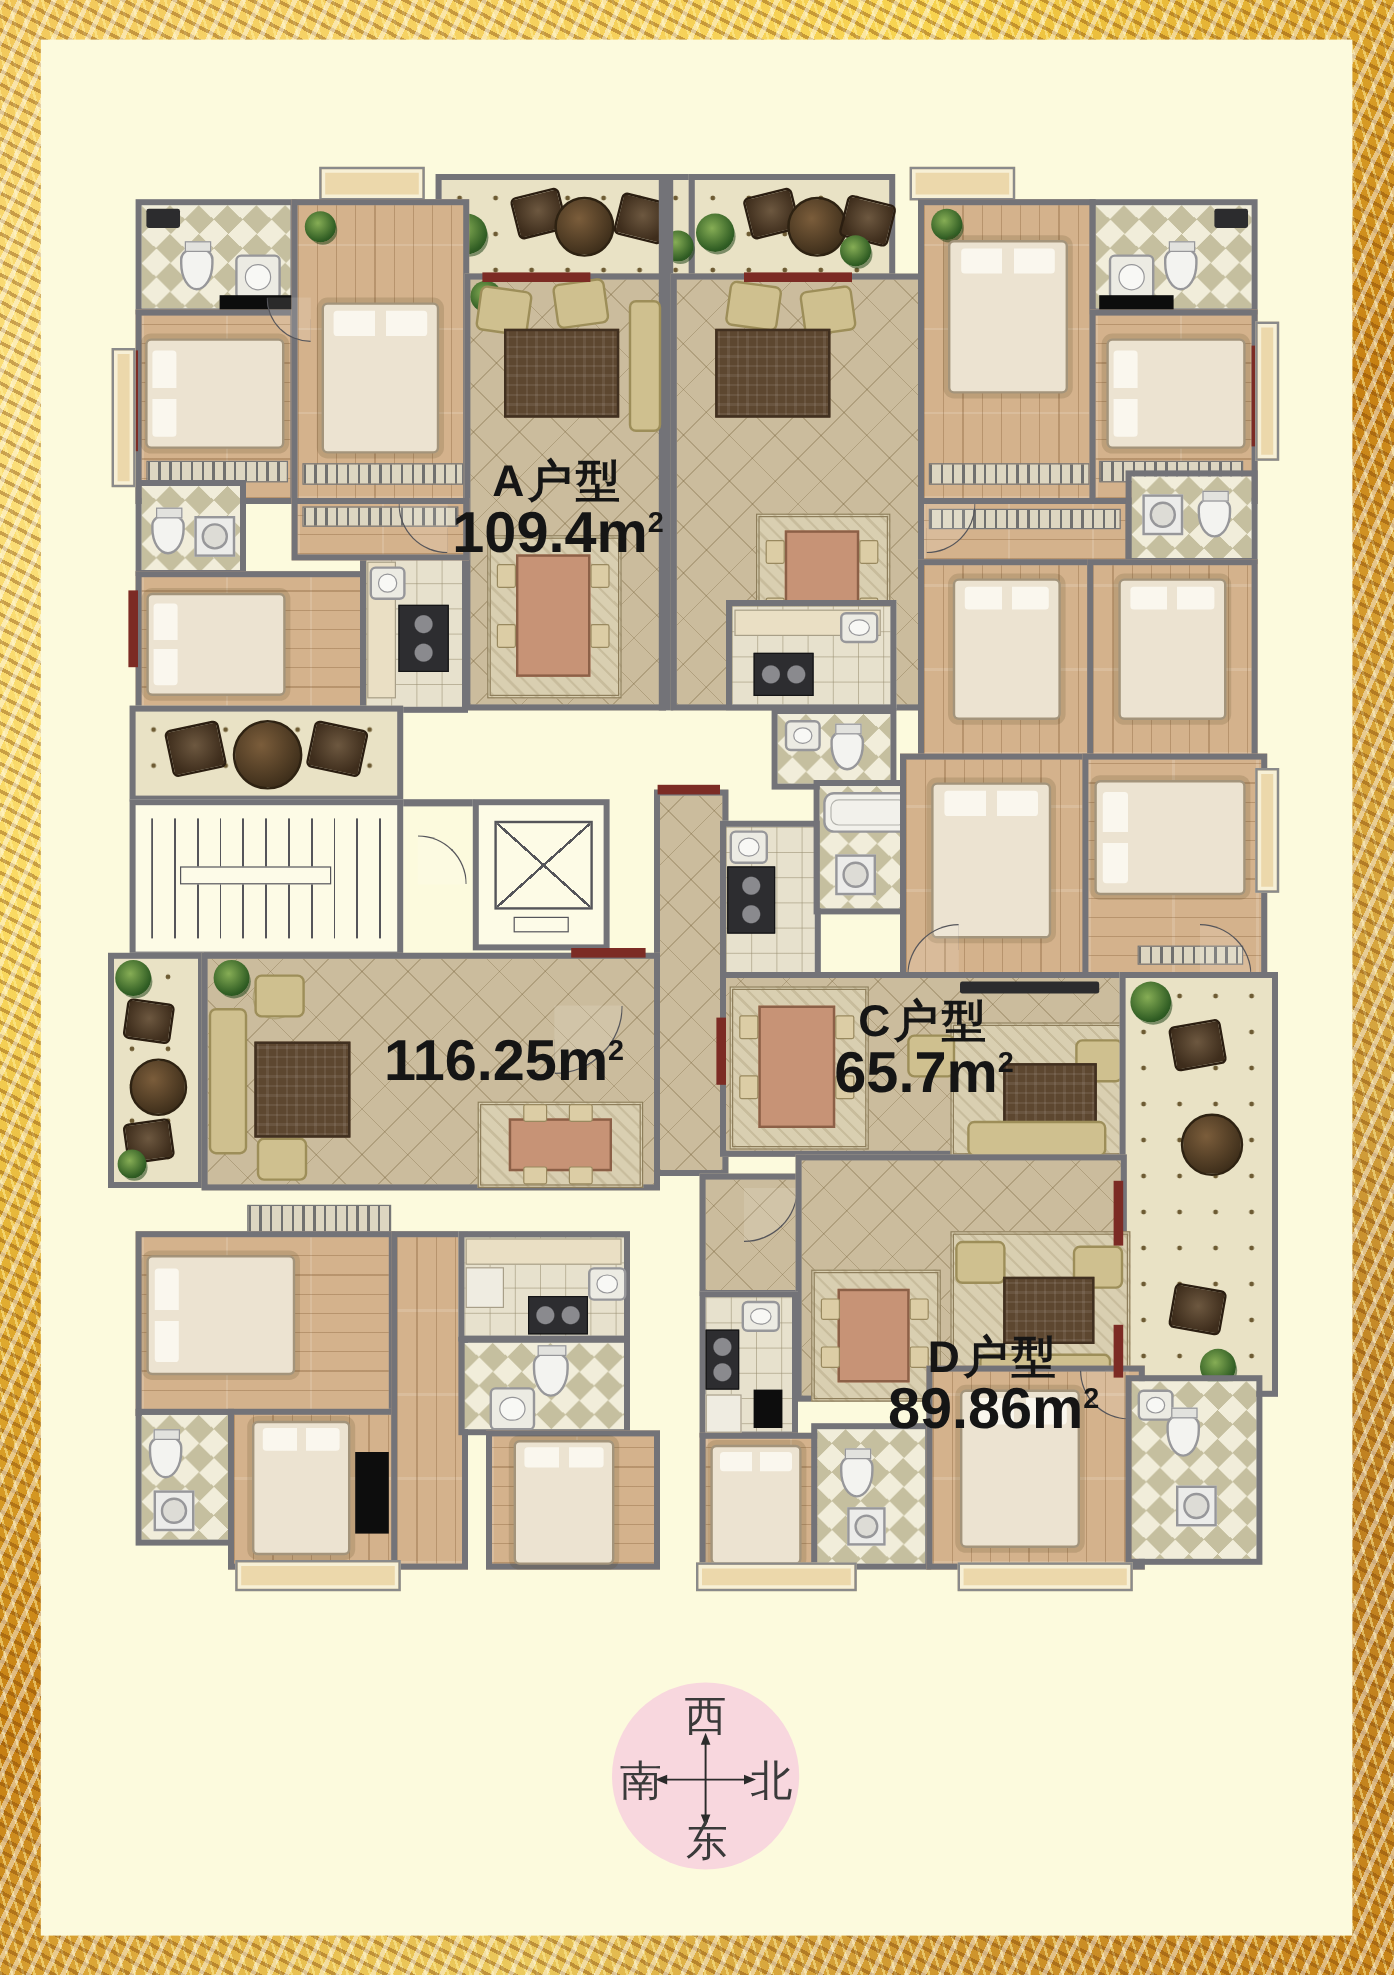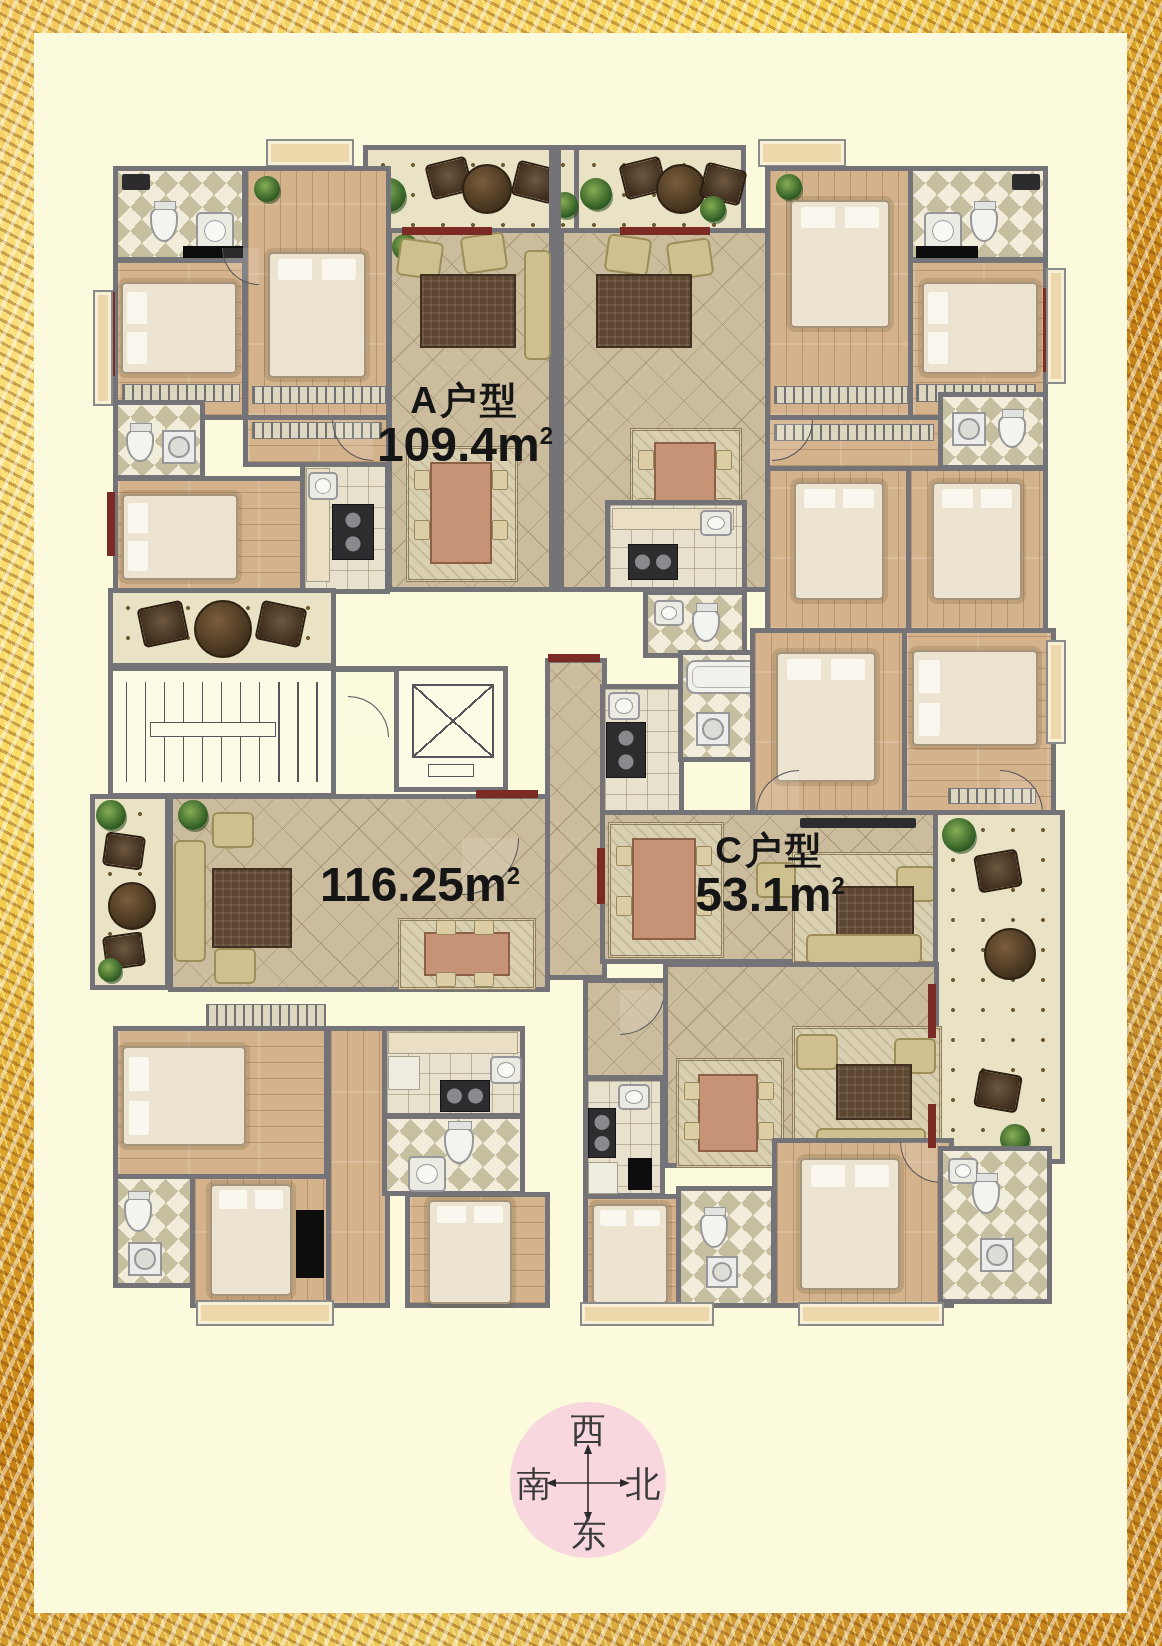--- a/index.html
+++ b/index.html
@@ -365,21 +365,25 @@
     <div class="bay" style="left:196px;top:1300px;width:134px;height:22px;"></div>
     <div class="bay" style="left:580px;top:1302px;width:130px;height:20px;"></div>
     <div class="bay" style="left:798px;top:1302px;width:142px;height:20px;"></div>
 
     <div class="unit-label" style="left:465px;top:382px;">
       <div class="unit-name">A户型</div>
       <div class="unit-area"><span>109.4m</span><sup>2</sup></div>
     </div>
     <div class="unit-label" style="left:770px;top:832px;">
       <div class="unit-name">C户型</div>
-      <div class="unit-area"><span>53.1m</span><sup>2</sup></div>
+      <div class="unit-area"><span>65.7m</span><sup>2</sup></div>
+    </div>
+    <div class="unit-label" style="left:828px;top:1112px;">
+      <div class="unit-name">D户型</div>
+      <div class="unit-area"><span>89.86m</span><sup>2</sup></div>
     </div>
     <div class="unit-label" style="left:420px;top:860px;">
       <div class="unit-area"><span>116.25m</span><sup>2</sup></div>
     </div>
   </div>
 
   <div class="compass" style="left:510px;top:1402px;width:156px;height:156px;">
     <svg width="156" height="156" viewBox="0 0 156 156">
       <g stroke="#2b2b2b" stroke-width="1.6">
         <line x1="78" y1="48" x2="78" y2="114"></line>

